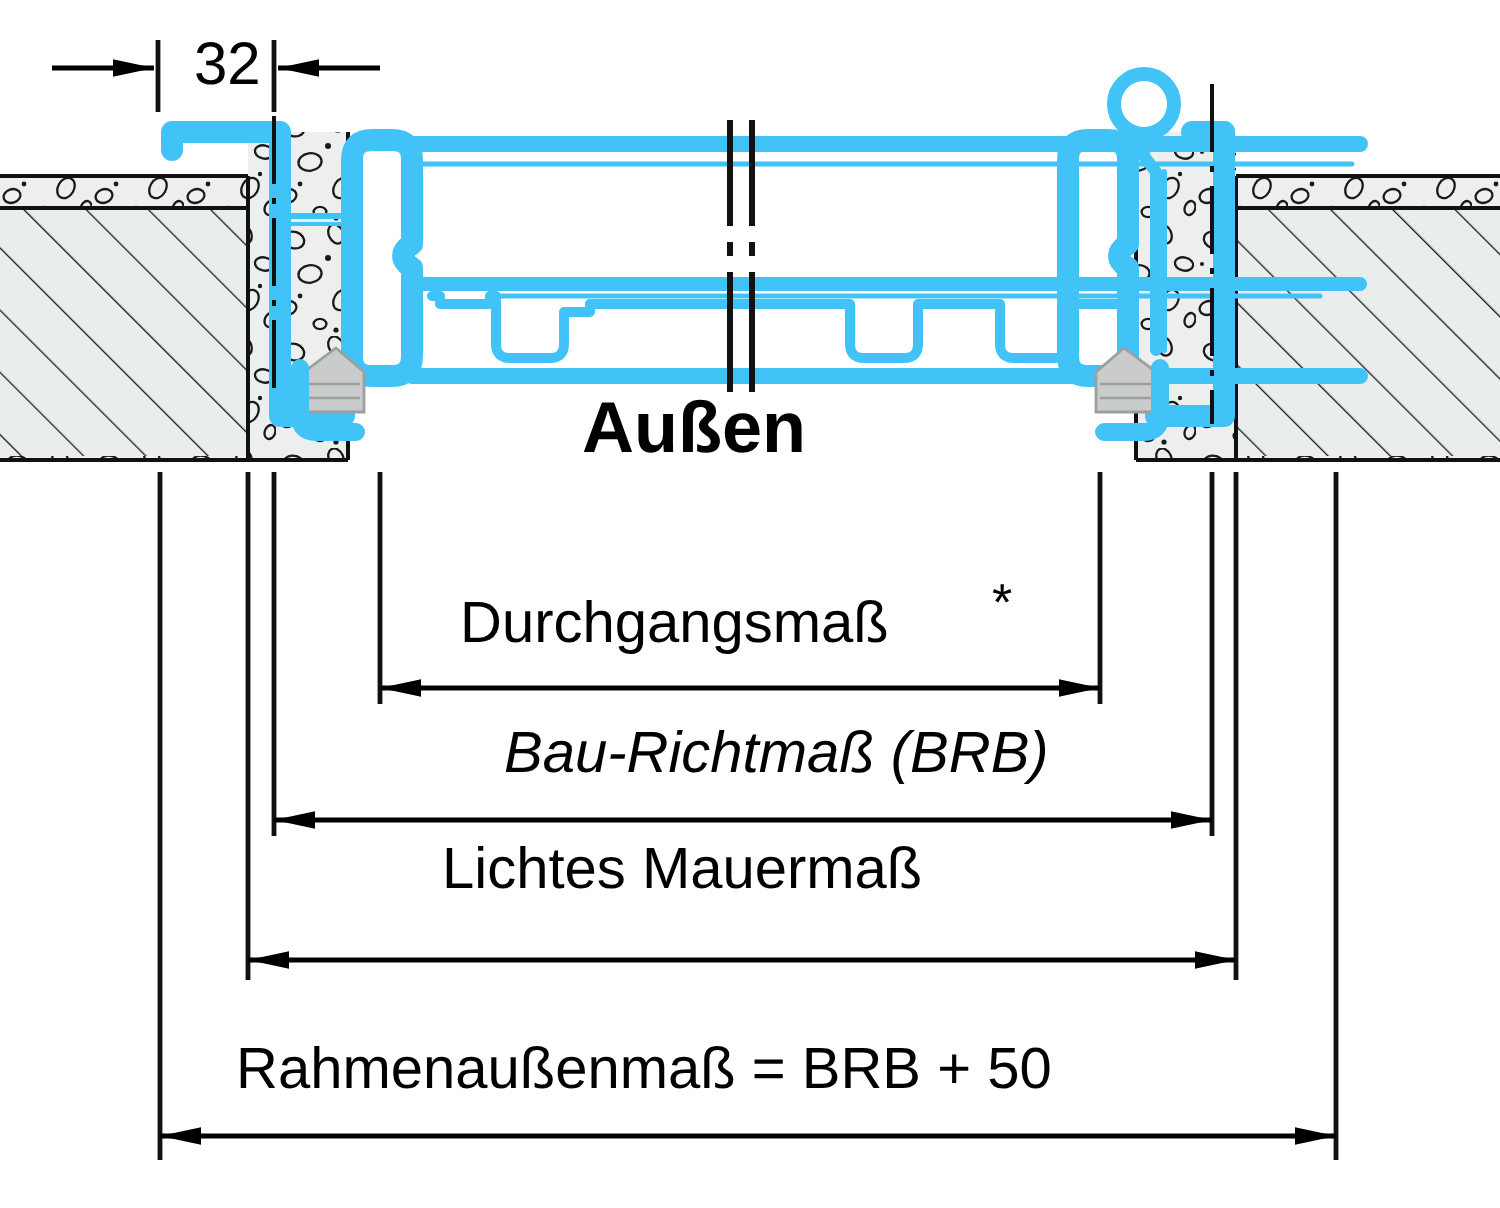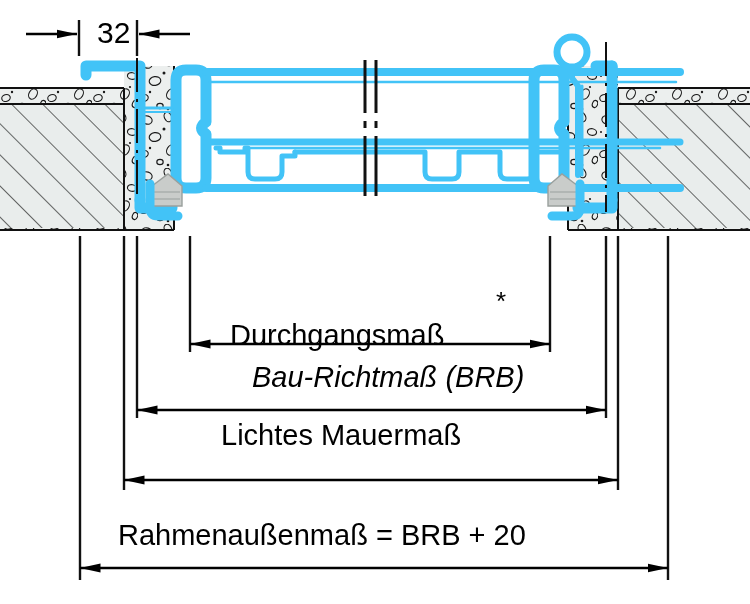--- a/index.html
+++ b/index.html
@@ -190,25 +190,26 @@
       <path d="M137,410 L606,410" marker-start="url(#arrL)" marker-end="url(#arrR)"></path>
 
       <path d="M124,480 L618,480" marker-start="url(#arrL)" marker-end="url(#arrR)"></path>
 
       <path d="M80,568 L668,568" marker-start="url(#arrL)" marker-end="url(#arrR)"></path>
     </g>
   </svg>
 
   <div class="lbl" style="left:97px; top:18px; font-size:30px;">32</div>
 
-
-
-  <div class="lbl" style="left:230px; top:298px; font-size:29px;margin-top:23px;">Durchgangsmaß</div>
+  <div class="lbl" style="left:291px; top:196px; font-size:36px; font-weight:bold;">Außen</div>
+
+
+  <div class="lbl" style="left:230px; top:298px; font-size:29px;">Durchgangsmaß</div>
 
   <div class="lbl" style="left:496px; top:288px; font-size:26px;">*</div>
 
   <div class="lbl" style="left:252px; top:363px; font-size:29px;font-style:italic;">Bau-Richtmaß (BRB)</div>
 
   <div class="lbl" style="left:221px; top:421px; font-size:29px;">Lichtes Mauermaß</div>
 
-  <div class="lbl" style="left:118px; top:521px; font-size:29px;">Rahmenaußenmaß = BRB + 20</div>
+  <div class="lbl" style="left:118px; top:521px; font-size:29px;">Rahmenaußenmaß = BRB + 50</div>
 
 </div>
 
 </body></html>

